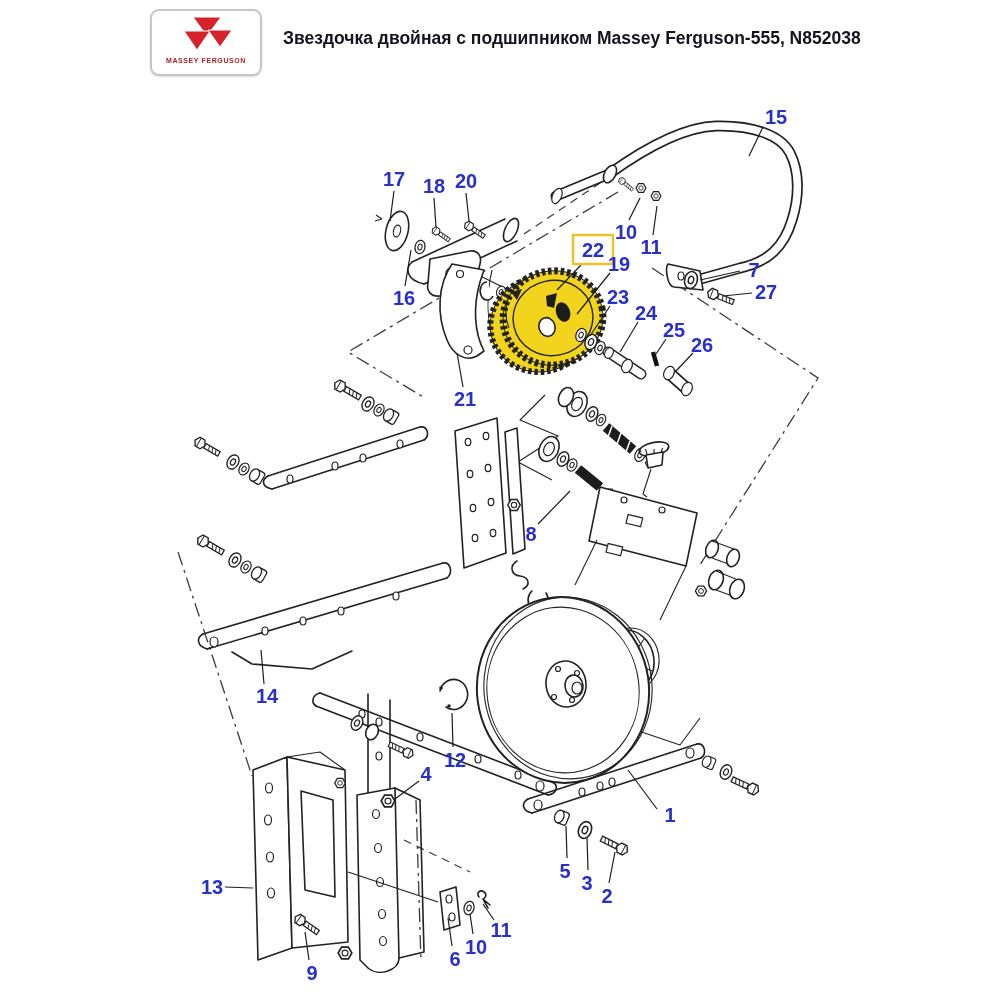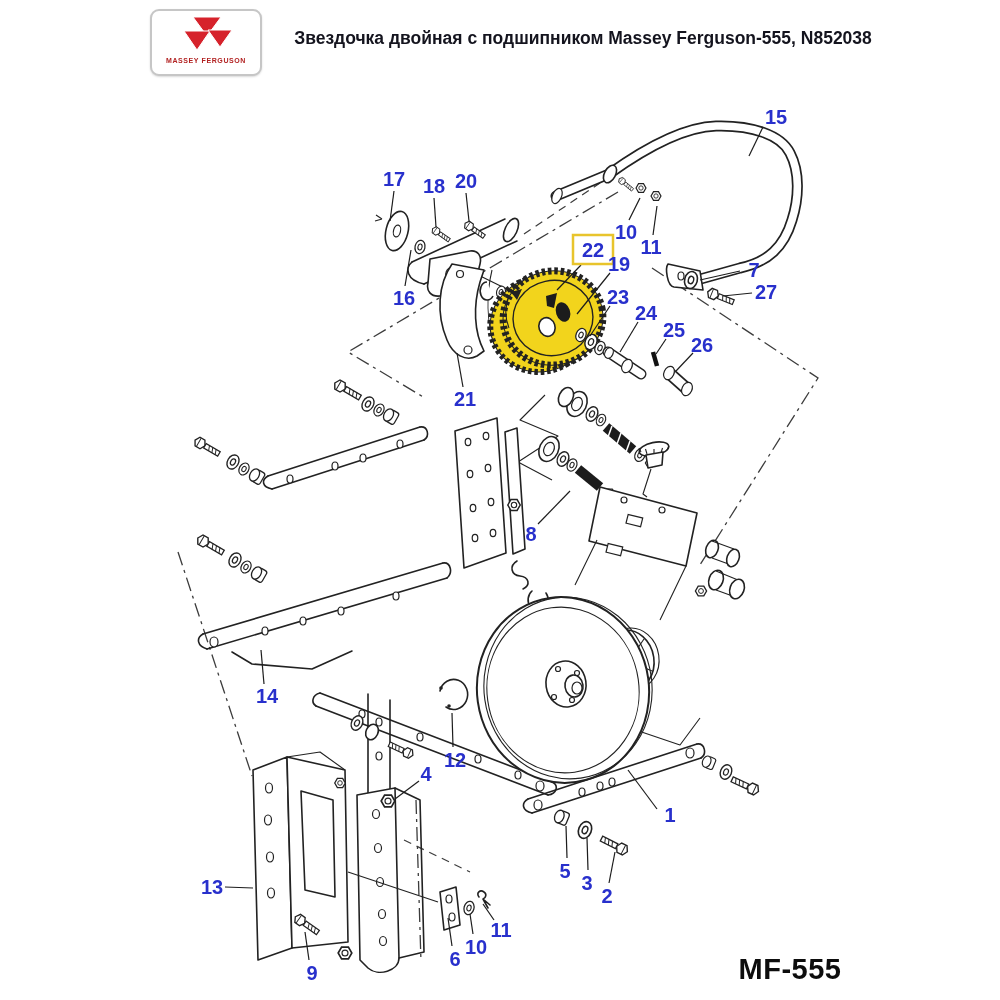--- a/index.html
+++ b/index.html
@@ -4,21 +4,21 @@
 <style>
   html,body{margin:0;padding:0;background:#e9e9e9;}
   .page{position:relative;width:1000px;height:1000px;background:#ffffff;overflow:hidden;
         font-family:"Liberation Sans",sans-serif;}
   .logo-box{position:absolute;left:150px;top:9px;width:108px;height:63px;background:#fff;
         border:2px solid #c6c6c6;border-radius:9px;box-shadow:0 1px 2px rgba(0,0,0,.15);}
   .logo-glyph{position:absolute;left:0;top:4px;width:108px;height:38px;}
   .logo-text{position:absolute;left:0;top:46px;width:108px;text-align:center;
         font-size:7px;font-weight:bold;letter-spacing:.6px;color:#b22222;}
   .title{position:absolute;left:283px;top:28px;width:600px;font-size:17.5px;font-weight:bold;
-        color:#14141e;text-align:center;}
+        color:#14141e;}
   .model{position:absolute;left:715px;top:953px;width:150px;text-align:center;
         font-size:29px;font-weight:bold;letter-spacing:.5px;color:#0d0d0d;}
   svg#diagram{position:absolute;left:0;top:0;}
   .k{stroke:#222;fill:none;stroke-width:1.6;stroke-linejoin:round;stroke-linecap:round;}
   .kt{stroke:#222;fill:none;stroke-width:1.1;stroke-linejoin:round;}
   .w{stroke:#222;fill:#fff;stroke-width:1.6;stroke-linejoin:round;}
   .wt{stroke:#222;fill:#fff;stroke-width:1.2;}
   .dd{stroke:#3c3c3c;fill:none;stroke-width:1.3;stroke-dasharray:14 5 3 5;}
   .ds{stroke:#3c3c3c;fill:none;stroke-width:1.2;stroke-dasharray:8 6;}
   .tb1{stroke:#222;stroke-width:11;fill:none;stroke-linecap:round;}
@@ -395,14 +395,13 @@
         <text x="565" y="878" class="callout" fill="#2830cc">5</text>
         <line x1="588" y1="870" x2="587" y2="838" stroke="#1d1d1d" stroke-width="1.2"></line>
         <text x="587" y="890" class="callout" fill="#2830cc">3</text>
         <line x1="609" y1="883" x2="615" y2="852" stroke="#1d1d1d" stroke-width="1.2"></line>
         <text x="607" y="903" class="callout" fill="#2830cc">2</text>
         <line x1="657" y1="809" x2="628" y2="770" stroke="#1d1d1d" stroke-width="1.2"></line>
         <text x="670" y="822" class="callout" fill="#2830cc">1</text>
       </g>
   </svg>
 
-  <div class="model">MF-555</div>
 </div>
 
 </body></html>

